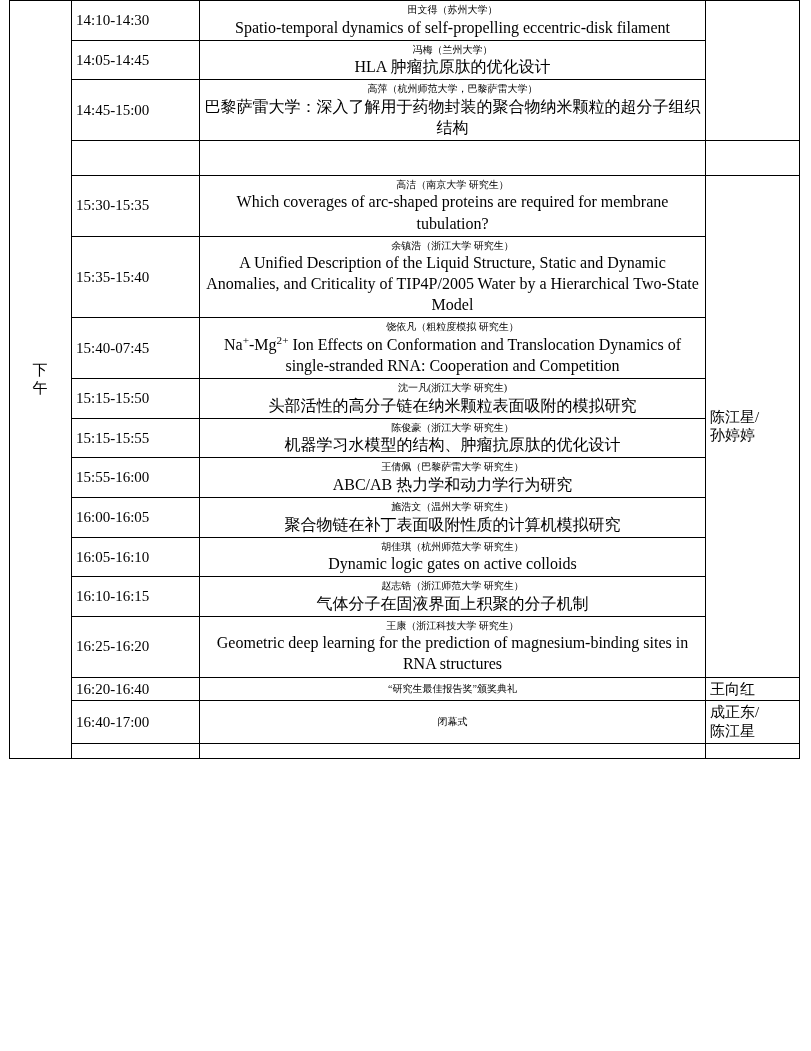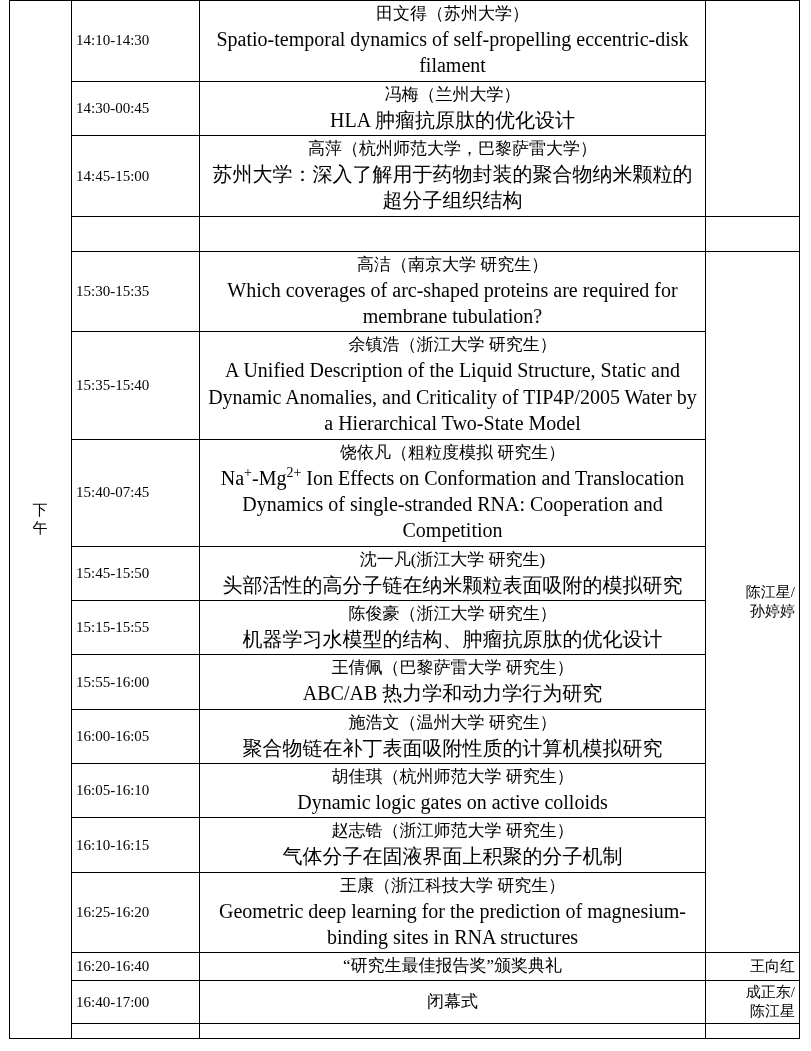--- a/index.html
+++ b/index.html
@@ -51,30 +51,30 @@
   .time-cell {
     font-size: 15px;
     white-space: nowrap;
   }
   .content-cell {
     text-align: center;
     padding: 4px 6px;
   }
   .content-cell .speaker {
     display: block;
-    font-size: 17px;
+    font-size: 10px;
     line-height: 1.35;
   }
   .content-cell .title {
     display: block;
-    font-size: 20px;
+    font-size: 16px;
     line-height: 1.32;
   }
   .chair-cell {
-    text-align: right;
+    text-align: left;
     font-size: 15px;
     line-height: 1.45;
   }
   .chair-cell .ln { display: block; }
   .spacer-row td {
     height: 30px;
   }
   .blank-row td {
     height: 10px;
   }
@@ -104,32 +104,32 @@
         </td>
         <td class="time-cell">14:10-14:30</td>
         <td class="content-cell">
           <span class="speaker">田文得（苏州大学）</span>
           <span class="title">Spatio-temporal dynamics of self-propelling eccentric-disk filament</span>
         </td>
         <td class="chair-cell" rowspan="3"></td>
       </tr>
 
       <tr>
-        <td class="time-cell">14:30-00:45</td>
+        <td class="time-cell">14:05-14:45</td>
         <td class="content-cell">
           <span class="speaker">冯梅（兰州大学）</span>
           <span class="title">HLA 肿瘤抗原肽的优化设计</span>
         </td>
       </tr>
 
       <tr>
         <td class="time-cell">14:45-15:00</td>
         <td class="content-cell">
           <span class="speaker">高萍（杭州师范大学，巴黎萨雷大学）</span>
-          <span class="title">苏州大学：深入了解用于药物封装的聚合物纳米颗粒的超分子组织结构</span>
+          <span class="title">巴黎萨雷大学：深入了解用于药物封装的聚合物纳米颗粒的超分子组织结构</span>
         </td>
       </tr>
 
       <tr class="spacer-row">
         <td class="time-cell"></td>
         <td class="content-cell"></td>
         <td class="chair-cell"></td>
       </tr>
 
       <tr>
@@ -154,21 +154,21 @@
 
       <tr>
         <td class="time-cell">15:40-07:45</td>
         <td class="content-cell">
           <span class="speaker">饶依凡（粗粒度模拟 研究生）</span>
           <span class="title">Na<sup>+</sup>-Mg<sup>2+</sup> Ion Effects on Conformation and Translocation Dynamics of single-stranded RNA: Cooperation and Competition</span>
         </td>
       </tr>
 
       <tr>
-        <td class="time-cell">15:45-15:50</td>
+        <td class="time-cell">15:15-15:50</td>
         <td class="content-cell">
           <span class="speaker">沈一凡(浙江大学 研究生)</span>
           <span class="title">头部活性的高分子链在纳米颗粒表面吸附的模拟研究</span>
         </td>
       </tr>
 
       <tr>
         <td class="time-cell">15:15-15:55</td>
         <td class="content-cell">
           <span class="speaker">陈俊豪（浙江大学 研究生）</span>

